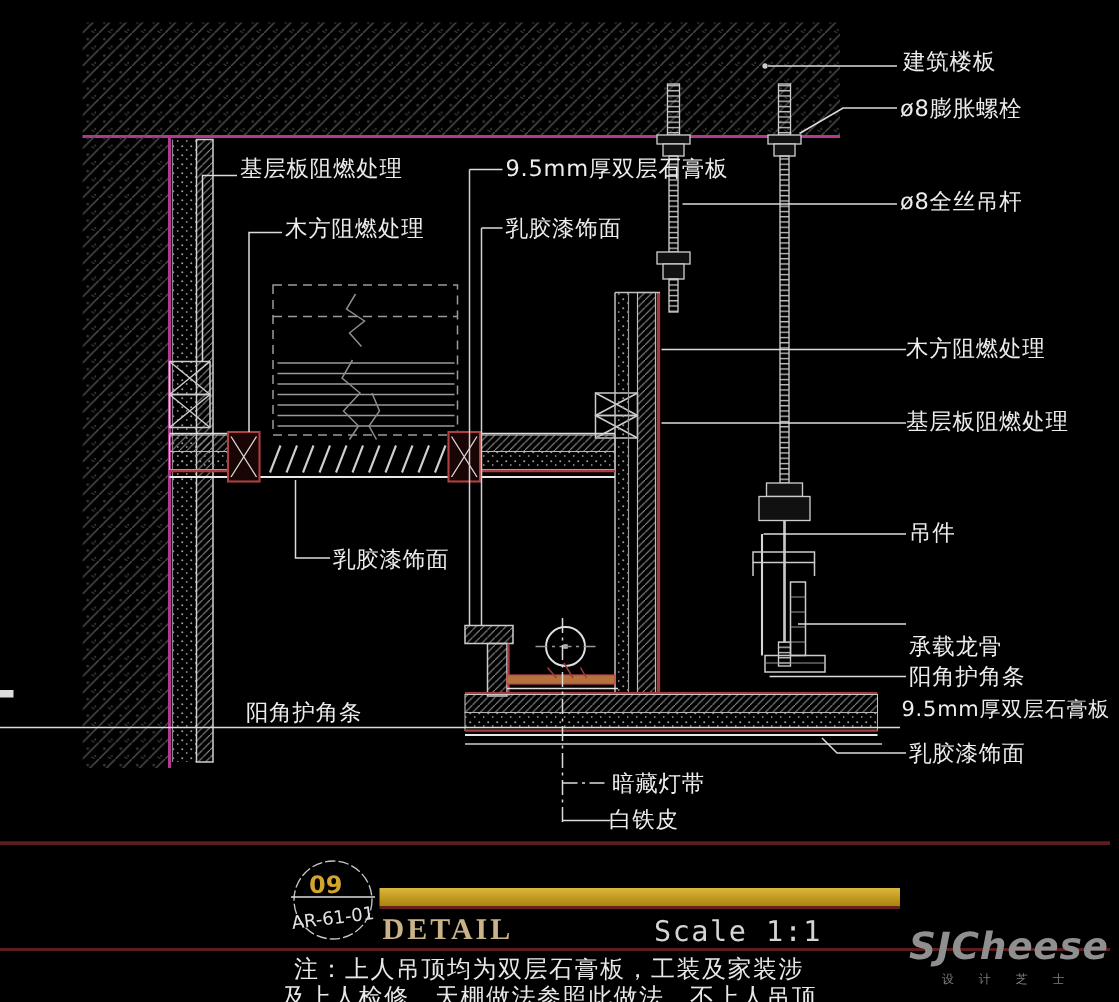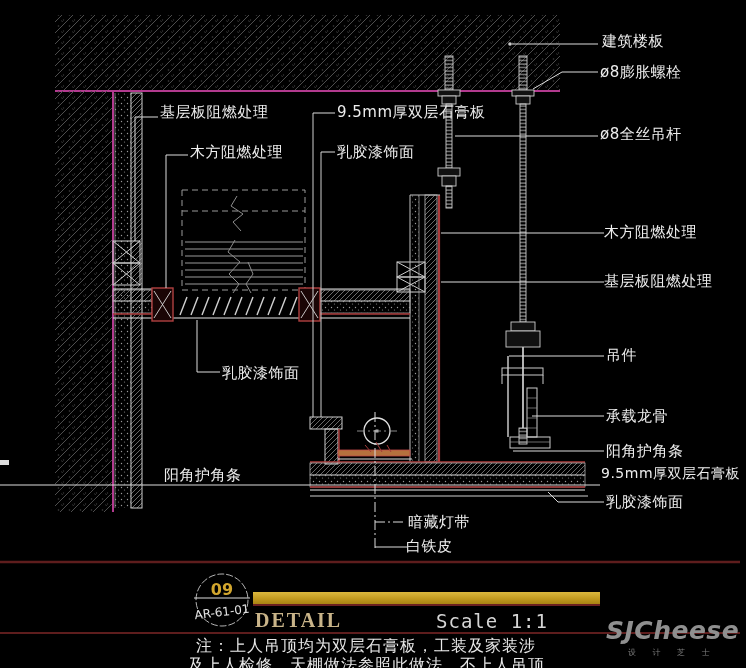--- a/index.html
+++ b/index.html
@@ -4,21 +4,21 @@
 <style>
   html,body{margin:0;padding:0;background:#000;}
   #stage{position:relative;width:740px;height:668px;background:#000;overflow:hidden;
          font-family:"DejaVu Sans",sans-serif;}
   svg{position:absolute;left:0;top:0;}
   .lbl{position:absolute;font:15px/1.15 "DejaVu Sans",sans-serif;color:#ededed;
        white-space:nowrap;letter-spacing:.5px;}
   .lbl.sm{font-size:14px;}
   .tb-title{position:absolute;left:256px;top:568px;font-size:16px;color:#f2f2f2;
             white-space:nowrap;letter-spacing:1px;}
-  .tb-num{position:absolute;left:206px;top:580px;width:32px;text-align:center;
+  .tb-num{position:absolute;left:206px;top:580px;width:32px;
           font-size:16px;font-weight:bold;color:#d2a62e;}
   .tb-code{position:absolute;left:190px;top:605px;width:64px;text-align:center;
            font-size:12px;color:#e2e2e2;transform:rotate(-7deg);}
   .gold-bar{position:absolute;left:253px;top:592px;width:347px;height:12px;
             background:linear-gradient(180deg,#dcb83e 0%,#c29a20 55%,#a98413 100%);
             border-bottom:2px solid #6b2020;}
   .tb-detail{position:absolute;left:255px;top:609px;font-family:Liberation Serif, serif;
              font-size:20px;font-weight:bold;color:#c9b489;letter-spacing:2px;}
   .tb-scale{position:absolute;left:436px;top:610px;font-family:"DejaVu Sans Mono",monospace;
             font-size:19px;color:#d5d5d5;letter-spacing:1px;}
@@ -220,21 +220,21 @@
     <line x1="194" y1="598" x2="250" y2="598" stroke="#dddddd" stroke-width="1"></line>
   </g>
 </svg>
 
 <div class="lbl" style="left:602px;top:33px">建筑楼板</div>
 <div class="lbl" style="left:600px;top:64px">ø8膨胀螺栓</div>
 <div class="lbl" style="left:600px;top:126px">ø8全丝吊杆</div>
 <div class="lbl" style="left:604px;top:224px">木方阻燃处理</div>
 <div class="lbl" style="left:604px;top:273px">基层板阻燃处理</div>
 <div class="lbl" style="left:606px;top:347px">吊件</div>
-<div class="lbl" style="left:606px;top:408px">承载龙骨</div>
+<div class="lbl" style="left:606px;top:423px">承载龙骨</div>
 <div class="lbl" style="left:606px;top:443px">阳角护角条</div>
 <div class="lbl sm" style="left:601px;top:465px">9.5mm厚双层石膏板</div>
 <div class="lbl" style="left:606px;top:494px">乳胶漆饰面</div>
 <div class="lbl" style="left:160px;top:104px">基层板阻燃处理</div>
 <div class="lbl" style="left:190px;top:144px">木方阻燃处理</div>
 <div class="lbl" style="left:337px;top:104px">9.5mm厚双层石膏板</div>
 <div class="lbl" style="left:337px;top:144px">乳胶漆饰面</div>
 <div class="lbl" style="left:222px;top:365px">乳胶漆饰面</div>
 <div class="lbl" style="left:164px;top:467px">阳角护角条</div>
 <div class="lbl" style="left:408px;top:514px">暗藏灯带</div>

